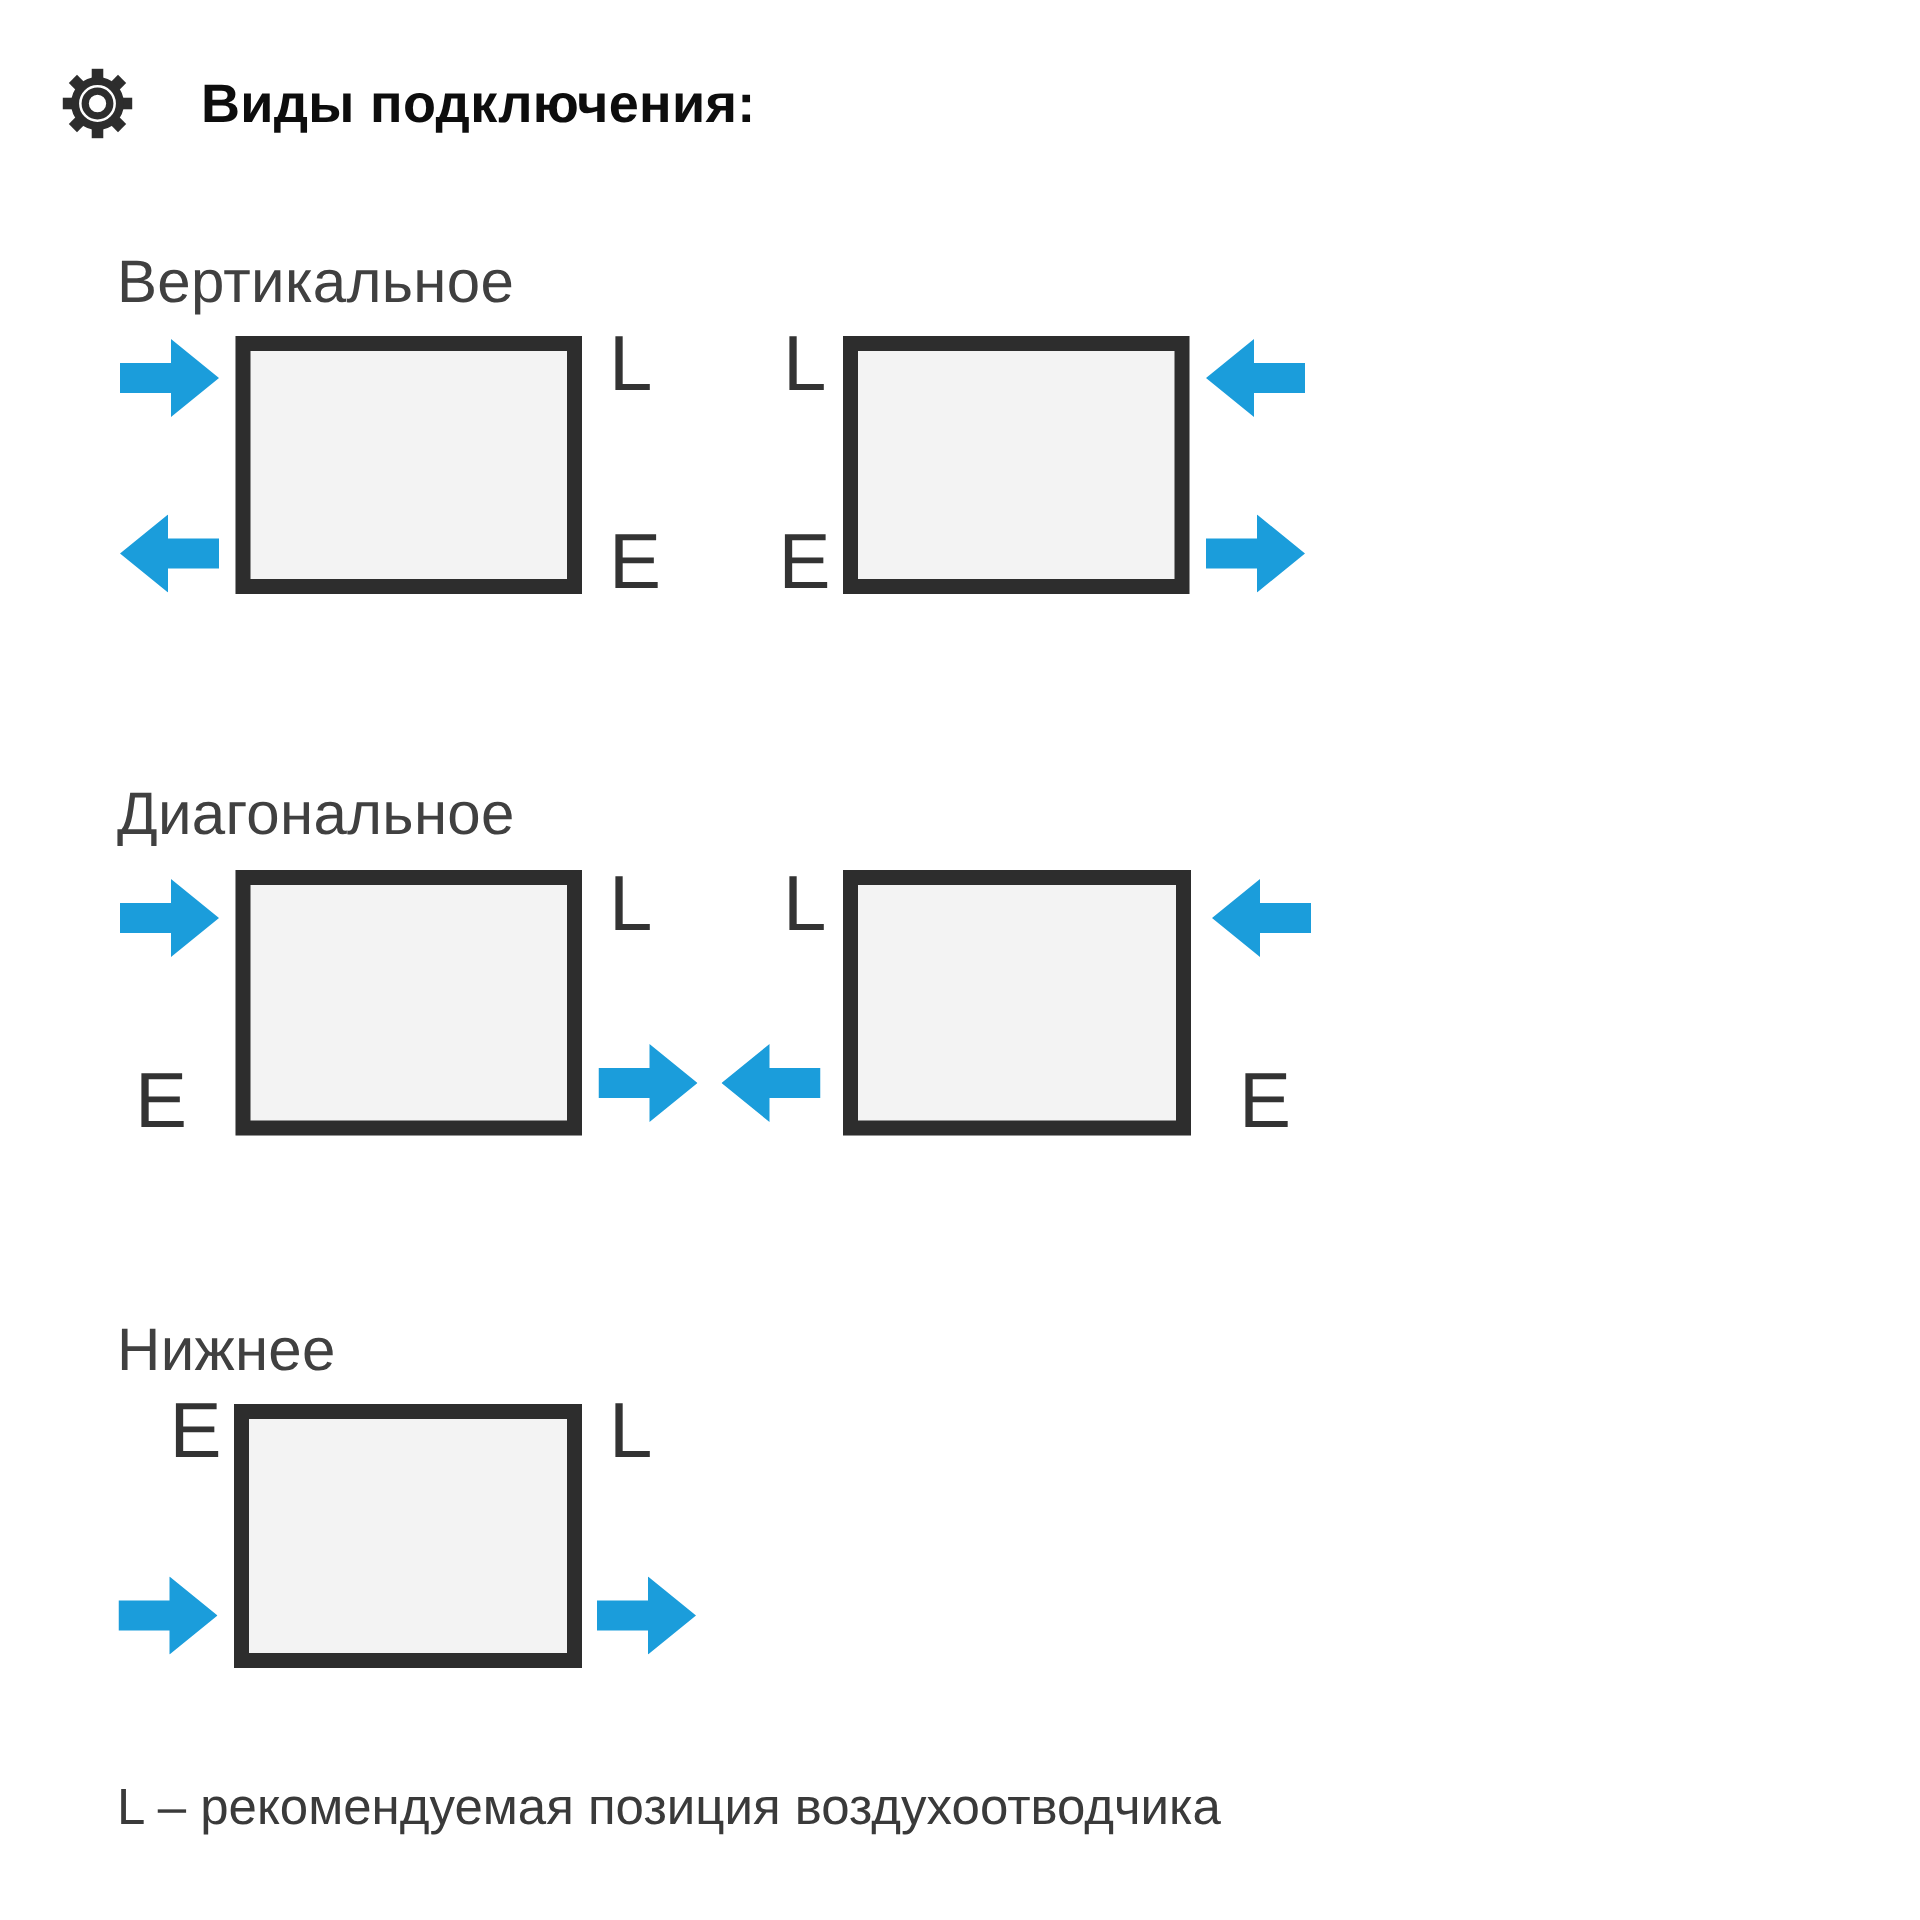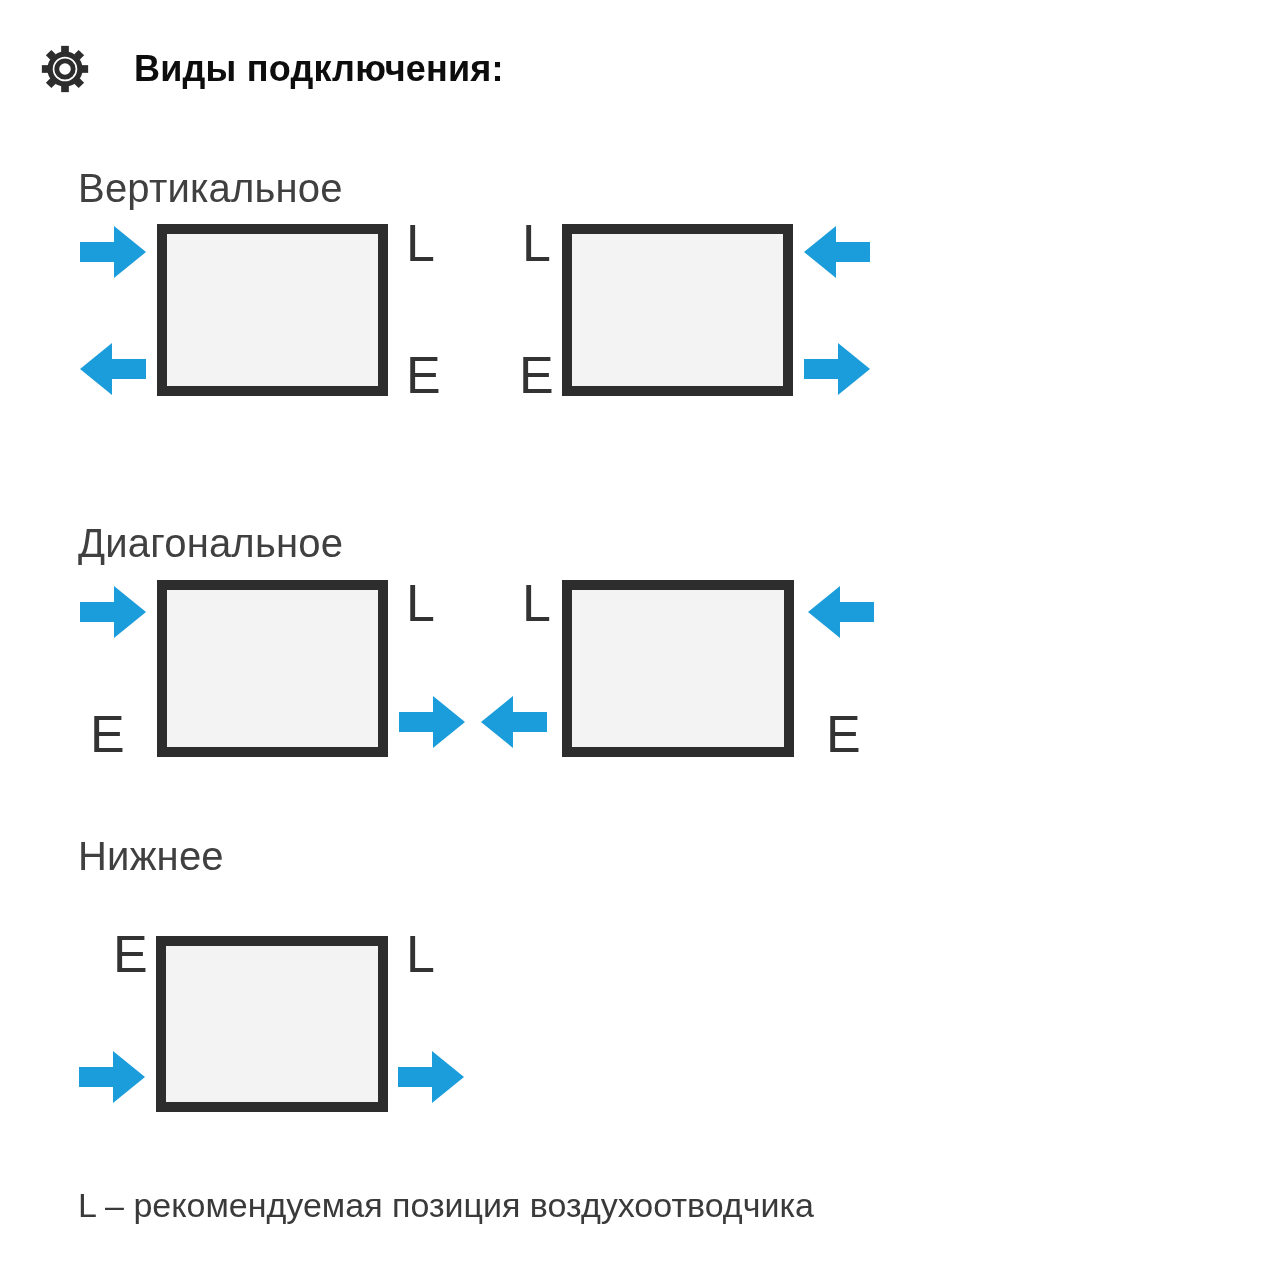--- a/index.html
+++ b/index.html
@@ -98,21 +98,21 @@
     <div class="port" style="left:-40px;top:-3px">L</div>
     <svg class="arrow" style="left:-81px;top:116px;transform:scaleX(-1)" viewBox="0 0 66 52">
         <polygon points="0,16 34,16 34,0 66,26 34,52 34,36 0,36"></polygon>
       </svg>
     <svg class="arrow" style="left:246px;top:6px;transform:scaleX(-1)" viewBox="0 0 66 52">
         <polygon points="0,16 34,16 34,0 66,26 34,52 34,36 0,36"></polygon>
       </svg>
     <div class="port" style="left:264px;top:128px">E</div>
   </div>
 
-  <div class="section-label" style="top:834px">Нижнее</div>
+  <div class="section-label" style="top:878px">Нижнее</div>
 
   <div class="diagram" style="left:156px;top:936px;width:232px;height:176px">
     <div class="frame"></div>
     <div class="port" style="left:-43px;top:-8px">E</div>
     <div class="port" style="left:250px;top:-8px">L</div>
     <svg class="arrow" style="left:-77px;top:115px" viewBox="0 0 66 52">
         <polygon points="0,16 34,16 34,0 66,26 34,52 34,36 0,36"></polygon>
       </svg>
     <svg class="arrow" style="left:242px;top:115px" viewBox="0 0 66 52">
         <polygon points="0,16 34,16 34,0 66,26 34,52 34,36 0,36"></polygon>

